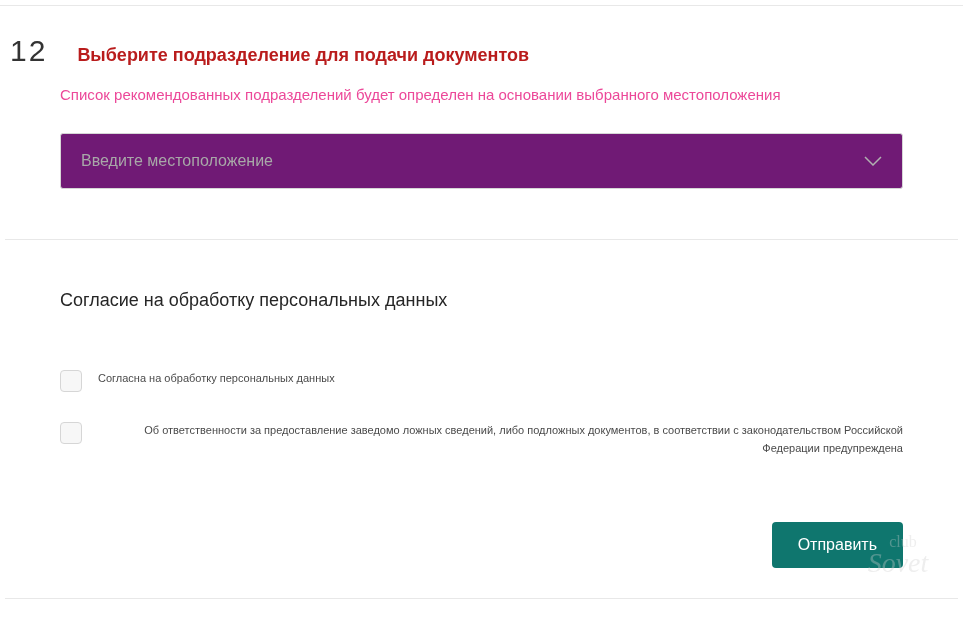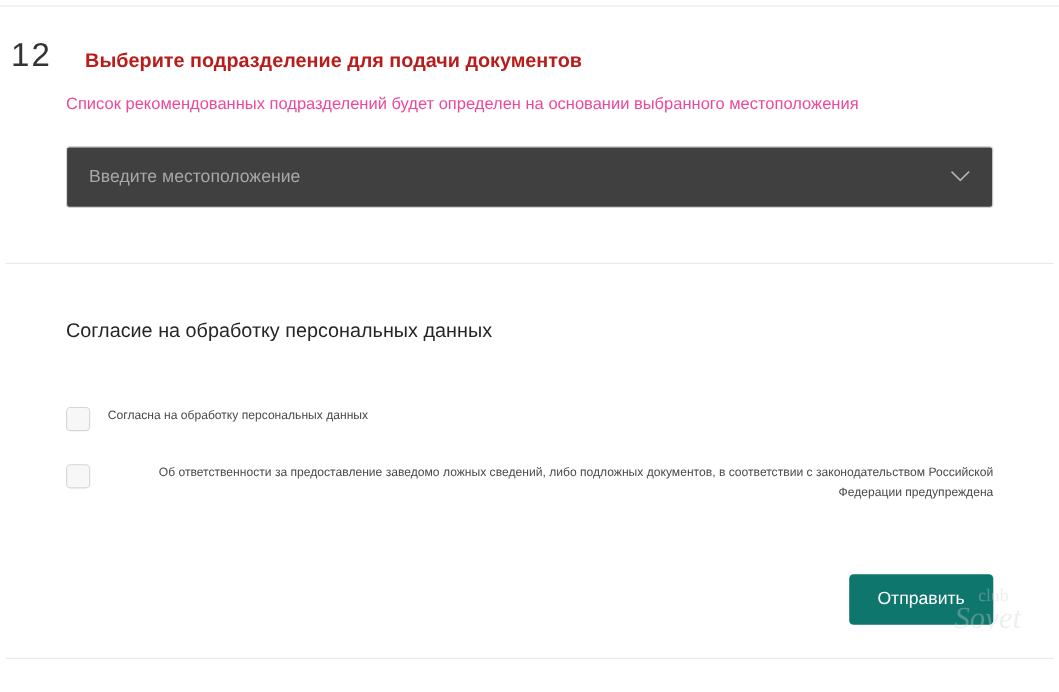--- a/index.html
+++ b/index.html
@@ -48,21 +48,21 @@
     }
     .select-box {
       width: 100%;
       border: 1px solid #d6d6d6;
       border-radius: 3px;
       padding: 18px 20px;
       display: flex;
       justify-content: space-between;
       align-items: center;
       cursor: pointer;
-      background: #404040;
+      background: #701a75;
     }
     .select-placeholder {
       color: #a8a8a8;
       font-size: 16px;
     }
     .select-chevron {
       color: #b0b0b0;
     }
     .section-divider {
       border-top: 1px solid #e8e8e8;

